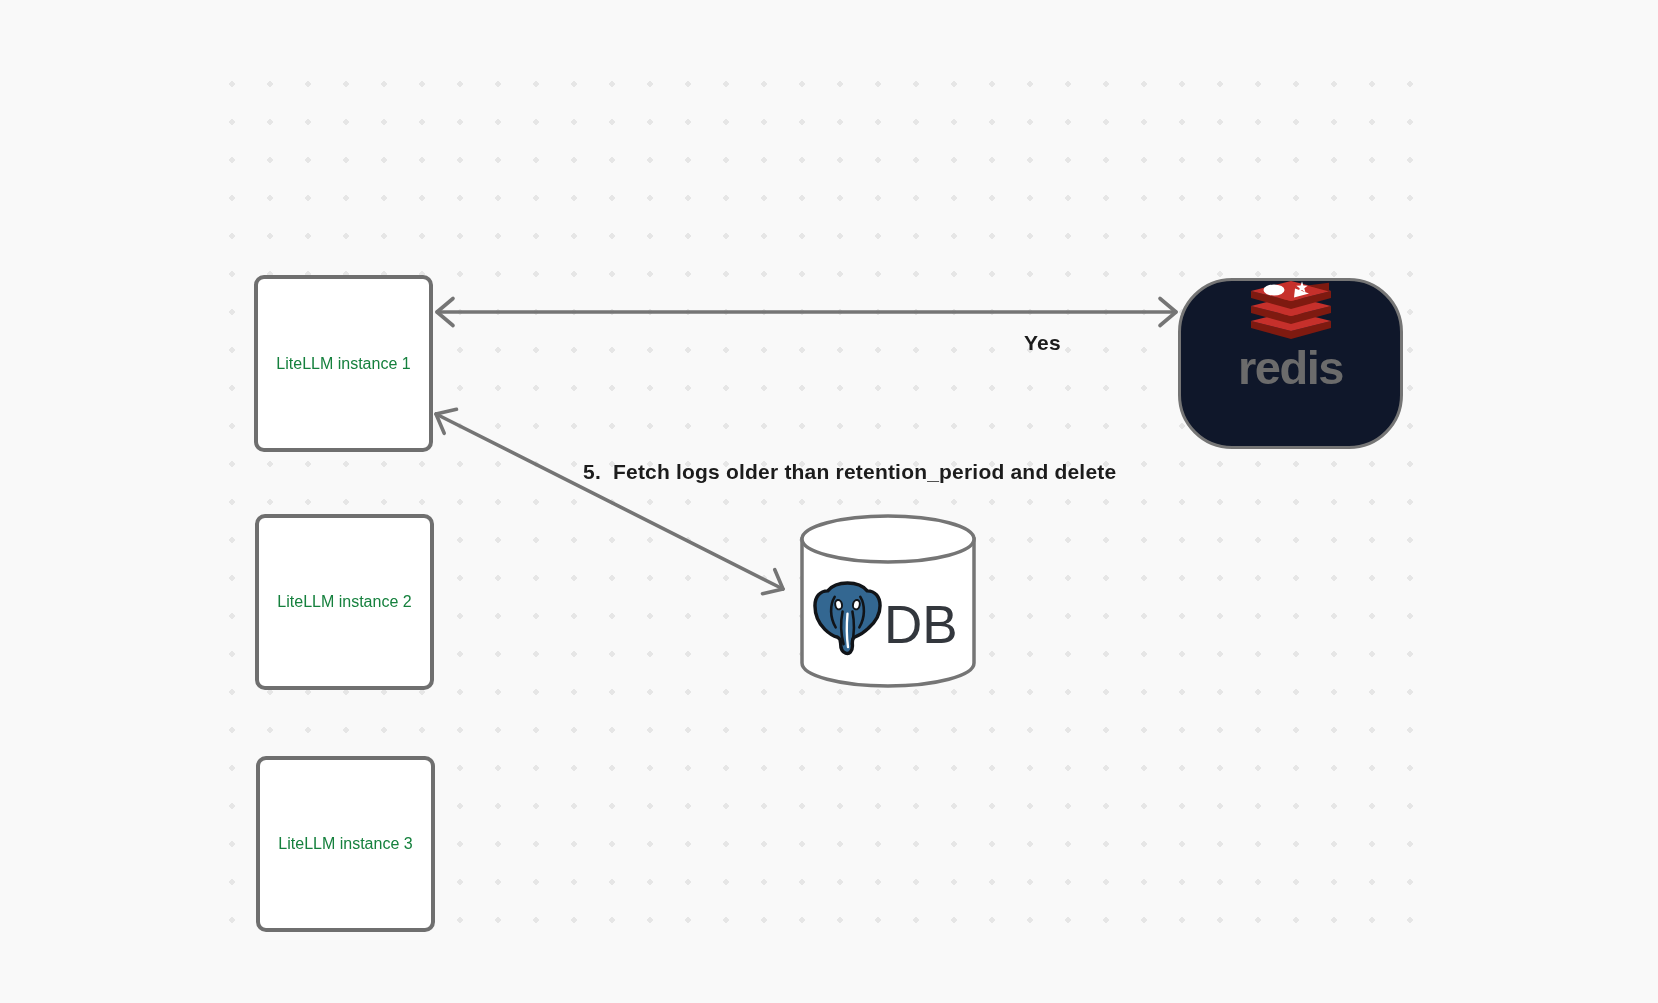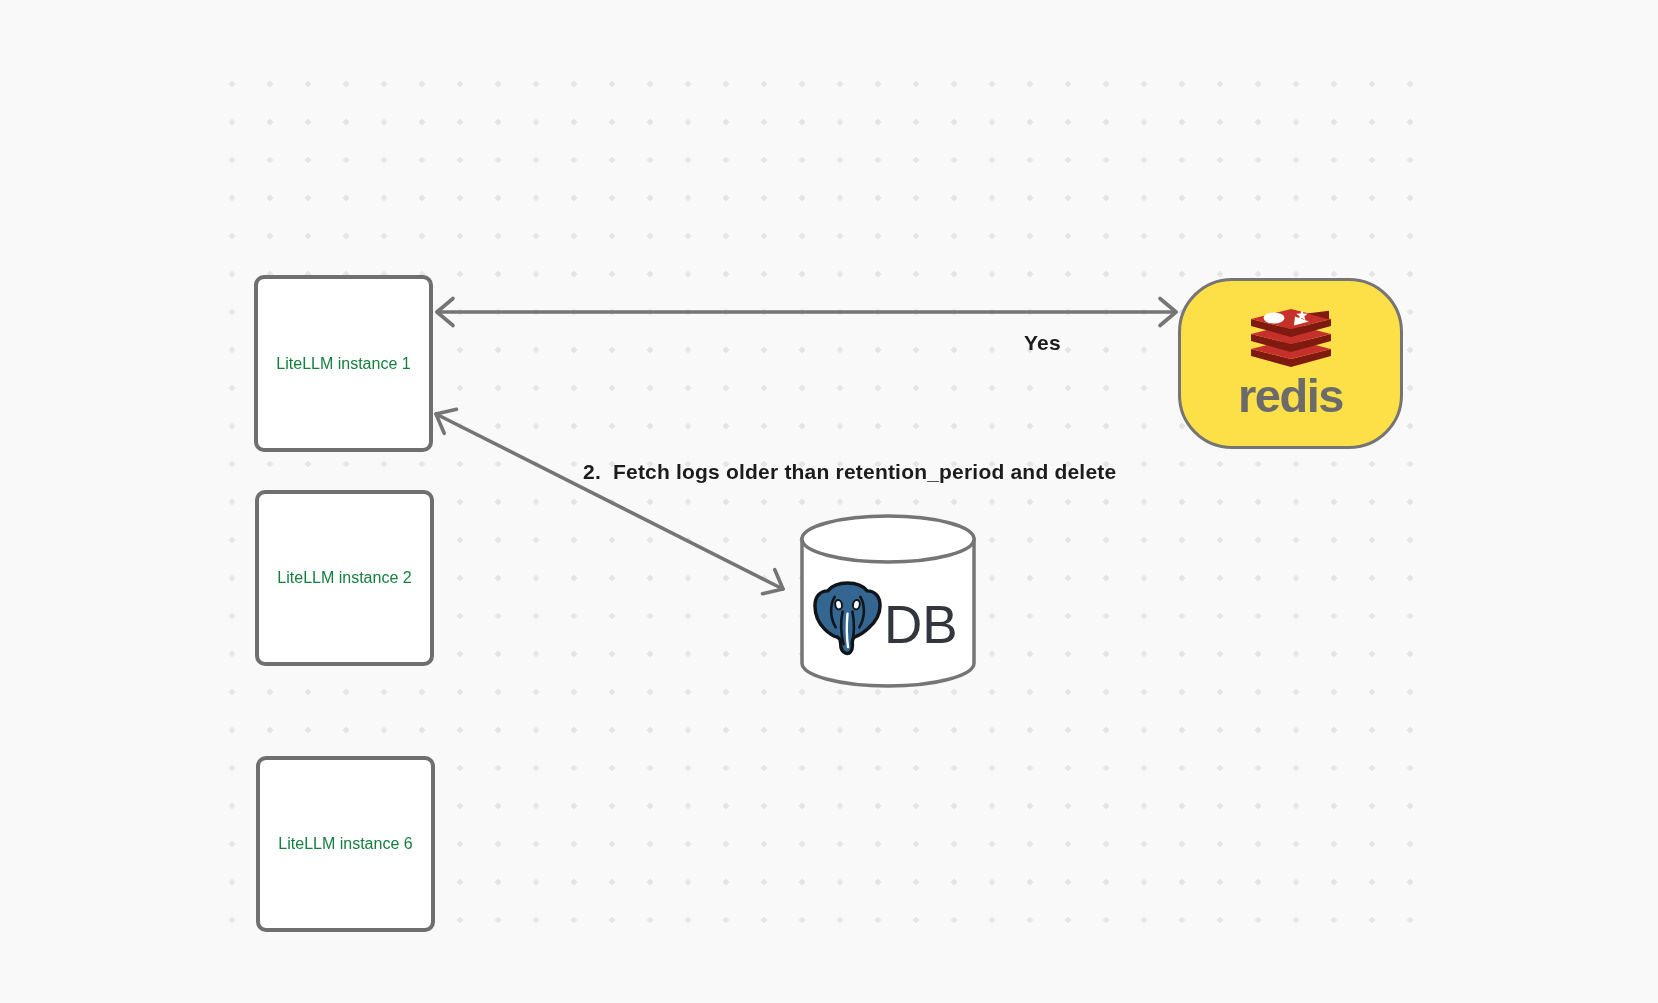--- a/index.html
+++ b/index.html
@@ -17,34 +17,34 @@
   }
   .arrows{position:absolute;left:0;top:0;pointer-events:none;}
   .node-box{
     position:absolute;width:179px;height:176px;
     background:#ffffff;border:4px solid #6f6f6f;border-radius:10px;
     box-sizing:border-box;
     display:flex;align-items:center;justify-content:center;
     color:#15803d;font-size:16px;
   }
   .box1{left:254px;top:275px;height:177px;}
-  .box2{left:255px;top:490px;}
+  .box2{left:255px;top:514px;}
   .box3{left:256px;top:756px;}
   .edge-label{
     position:absolute;font-weight:bold;font-size:21px;color:#1c1c1c;
     white-space:pre;letter-spacing:0.2px;
   }
   .lbl1{left:503px;top:283px;}
   .lbl-yes{left:1024px;top:283px;margin-top:48px;}
   .lbl2{left:583px;top:460px;}
   .redis-node{
     position:absolute;left:1178px;top:278px;width:225px;height:171px;
-    background:#fde047;border:3.5px solid #757575;border-radius:54px;
+    background:#0f172a;border:3.5px solid #757575;border-radius:54px;
     box-sizing:border-box;
-    display:flex;flex-direction:column;align-items:center;justify-content:center;
+    display:flex;flex-direction:column;align-items:center;justify-content:flex-start;
   }
   .redis-word{
     font-size:47px;font-weight:bold;color:#6b6b6b;letter-spacing:-1.5px;
     line-height:1;margin-top:5px;
   }
   .db-node{position:absolute;left:799px;top:514px;width:178px;height:174px;}
   .db-cyl{position:absolute;left:0;top:0;}
   .pg-icon{position:absolute;left:13px;top:66px;}
   .db-label{
     position:absolute;left:85px;top:84px;font-size:53px;color:#33373d;line-height:1;
@@ -76,21 +76,21 @@
 
   <div class="node-box box1">
     <span>LiteLLM instance 1</span>
   </div>
 
   <div class="node-box box2">
     <span>LiteLLM instance 2</span>
   </div>
 
   <div class="node-box box3">
-    <span>LiteLLM instance 6</span>
+    <span>LiteLLM instance 3</span>
   </div>
 
   <div class="redis-node">
     <svg width="84" height="58" viewBox="0 0 84 58">
 
       <path d="M2,40 L2,47 L42,58 L82,47 L82,40 L42,50 Z" fill="#7e1a10"></path>
       <path d="M2,40 L42,30 L82,40 L42,50 Z" fill="#c6302b"></path>
 
       <path d="M2,25 L2,32 L42,43 L82,32 L82,25 L42,35 Z" fill="#7e1a10"></path>
       <path d="M2,25 L42,15 L82,25 L42,35 Z" fill="#c6302b"></path>
@@ -122,15 +122,15 @@
         <path d="M41,32 C43,42 43,54 40.5,65"></path>
       </g>
       <path d="M36,34 C35,45 35,57 36.5,68" fill="none" stroke="#ffffff" stroke-width="2.4" stroke-linecap="round"></path>
       <ellipse cx="27" cy="25" rx="3.4" ry="4.8" fill="#ffffff" stroke="#111418" stroke-width="2" transform="rotate(-12 27 25)"></ellipse>
       <ellipse cx="45" cy="25" rx="3.4" ry="4.8" fill="#ffffff" stroke="#111418" stroke-width="2" transform="rotate(12 45 25)"></ellipse>
     </svg>
     <div class="db-label">DB</div>
   </div>
 
   <div class="edge-label lbl-yes">Yes</div>
-  <div class="edge-label lbl2">2.  Fetch logs older than retention_period and delete</div>
+  <div class="edge-label lbl2">5.  Fetch logs older than retention_period and delete</div>
 
 </div>
 
 </body></html>

